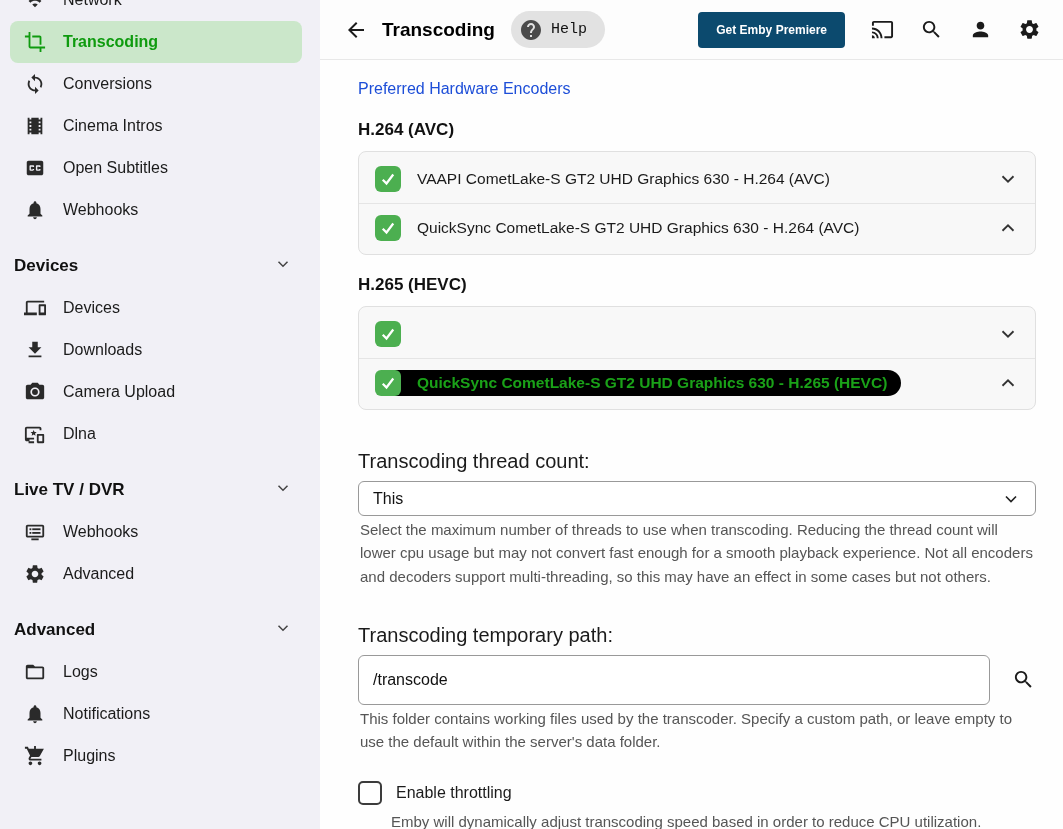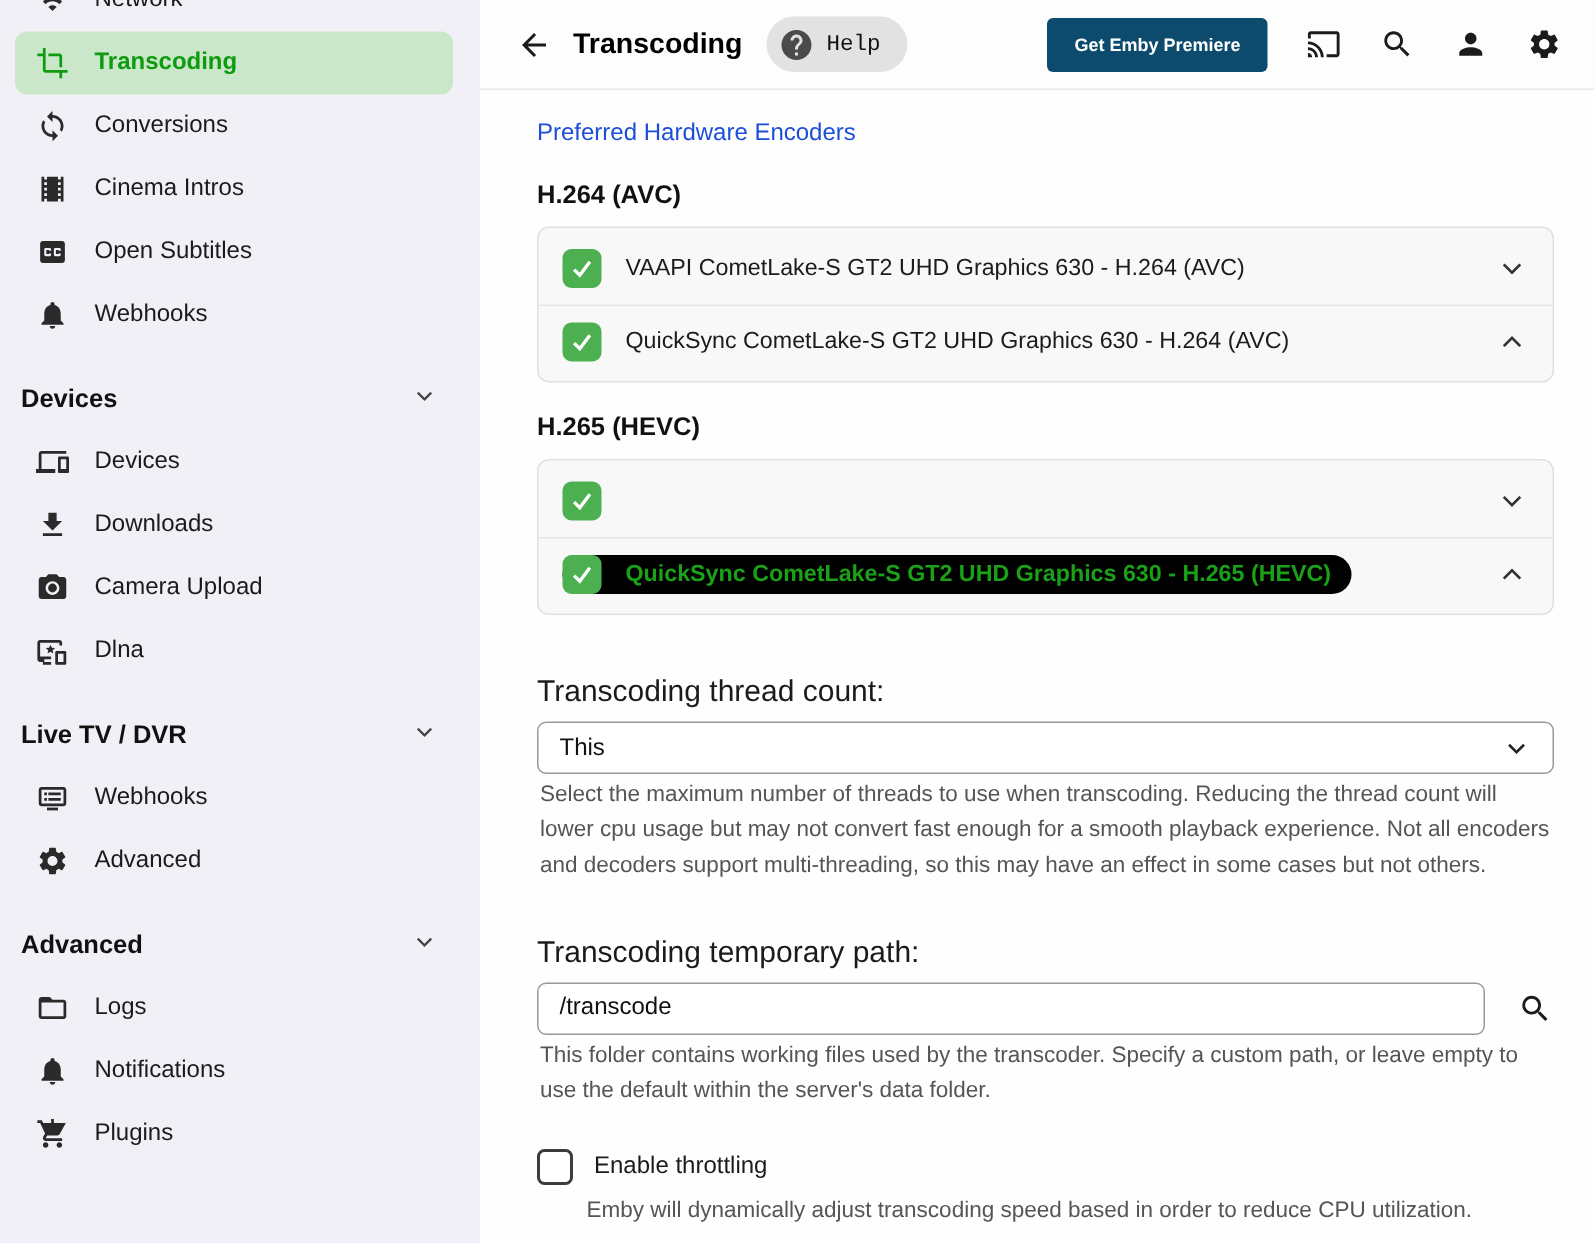--- a/index.html
+++ b/index.html
@@ -62,21 +62,21 @@
 
   .field { margin-top:40px; }
   .field-label { font-size:20px; color:#1b1b1b; margin-bottom:8px; }
   .select-box { height:35px; border:1px solid #999; border-radius:6px; background:#fff;
     display:flex; align-items:center; padding:0 14px; cursor:pointer; }
   .select-box .sv { font-size:16px; color:#111; flex:1; }
   .select-box svg { width:20px; height:20px; stroke:#222; stroke-width:2; fill:none; }
   .field-desc { font-size:15px; color:#555; line-height:1.55; margin-top:2px; padding-left:2px; }
 
   .path-row { display:flex; align-items:center; }
-  .text-input { flex:1; height:35px; border:1px solid #999; border-radius:6px;
+  .text-input { flex:1; height:50px; border:1px solid #999; border-radius:6px;
     padding:0 14px; font-size:16px; color:#111; font-family:inherit; background:#fff;
     margin-right:22px; outline:none; }
   .search-btn { width:24px; height:24px; cursor:pointer; display:flex; align-items:center; }
   .search-btn svg { width:23px; height:23px; fill:#1b1b1b; }
 
   .check-field { margin-top:28px; display:flex; align-items:center; }
   .cb-off { width:24px; height:24px; min-width:24px; border:2px solid #3c3c3c; border-radius:5px;
     background:#fff; cursor:pointer; }
   .check-label { font-size:16px; color:#1b1b1b; margin-left:14px; }
   .check-desc { font-size:15px; color:#555; margin-top:6px; padding-left:33px; line-height:1.5; }

